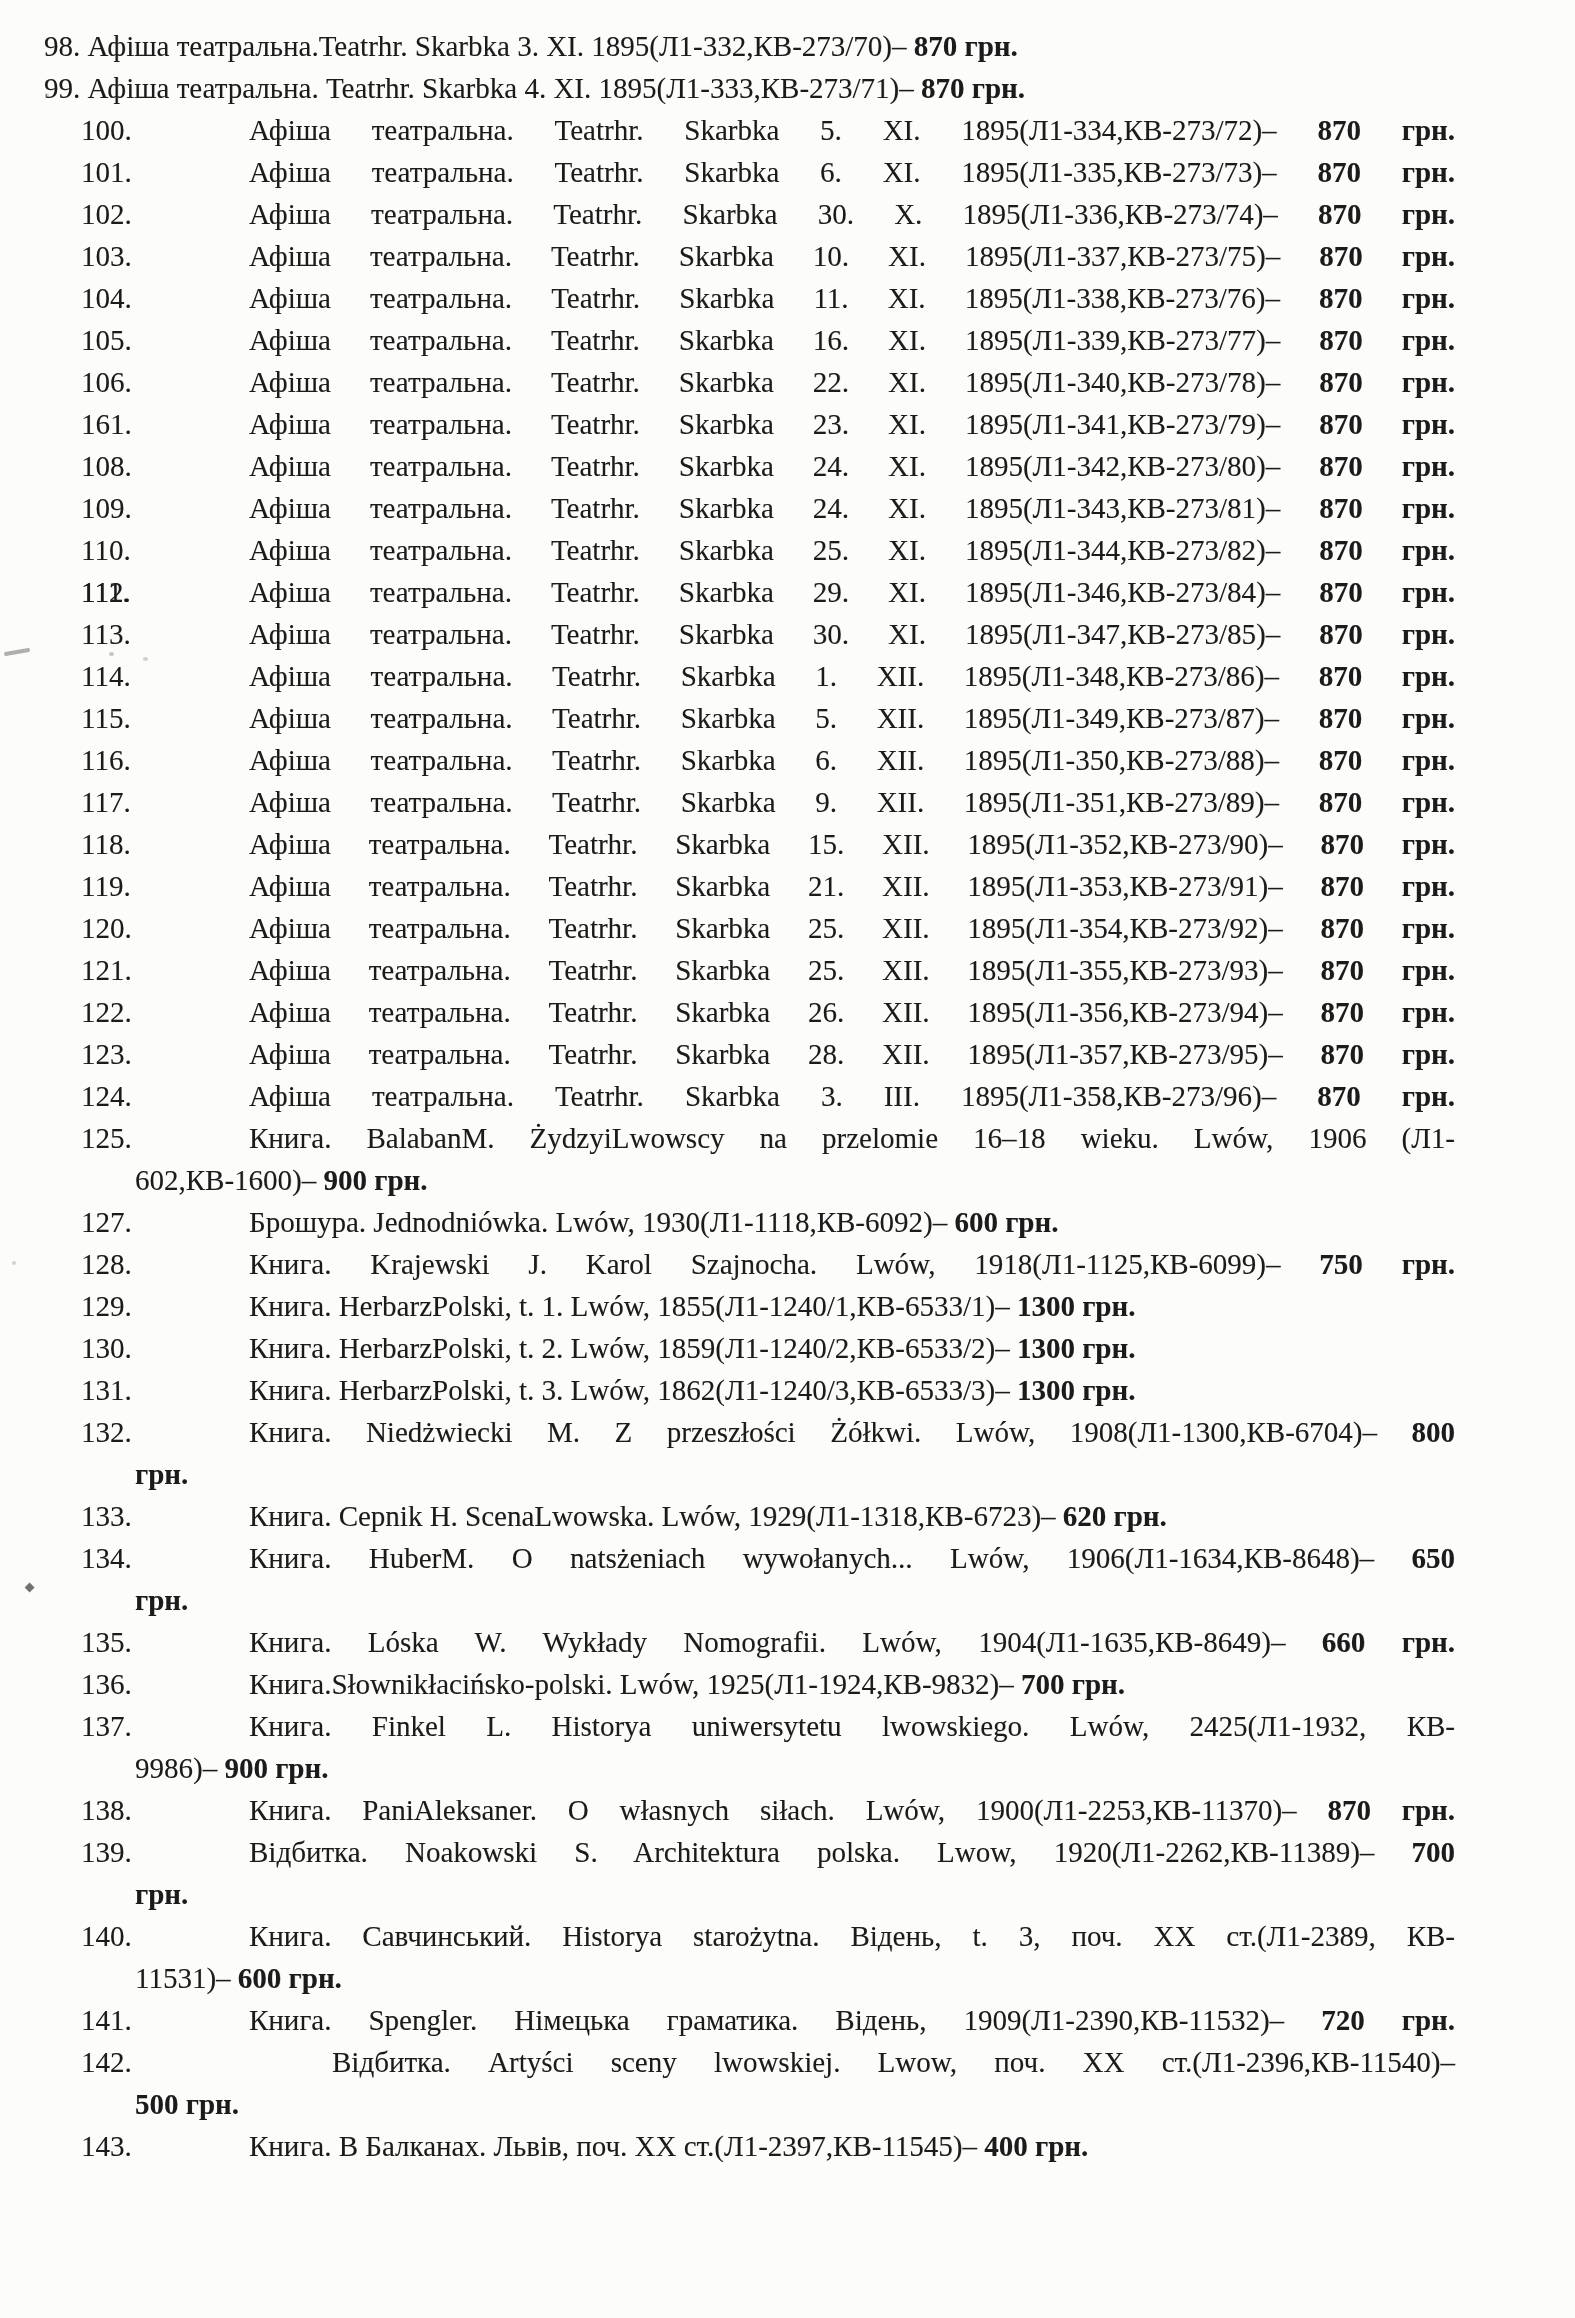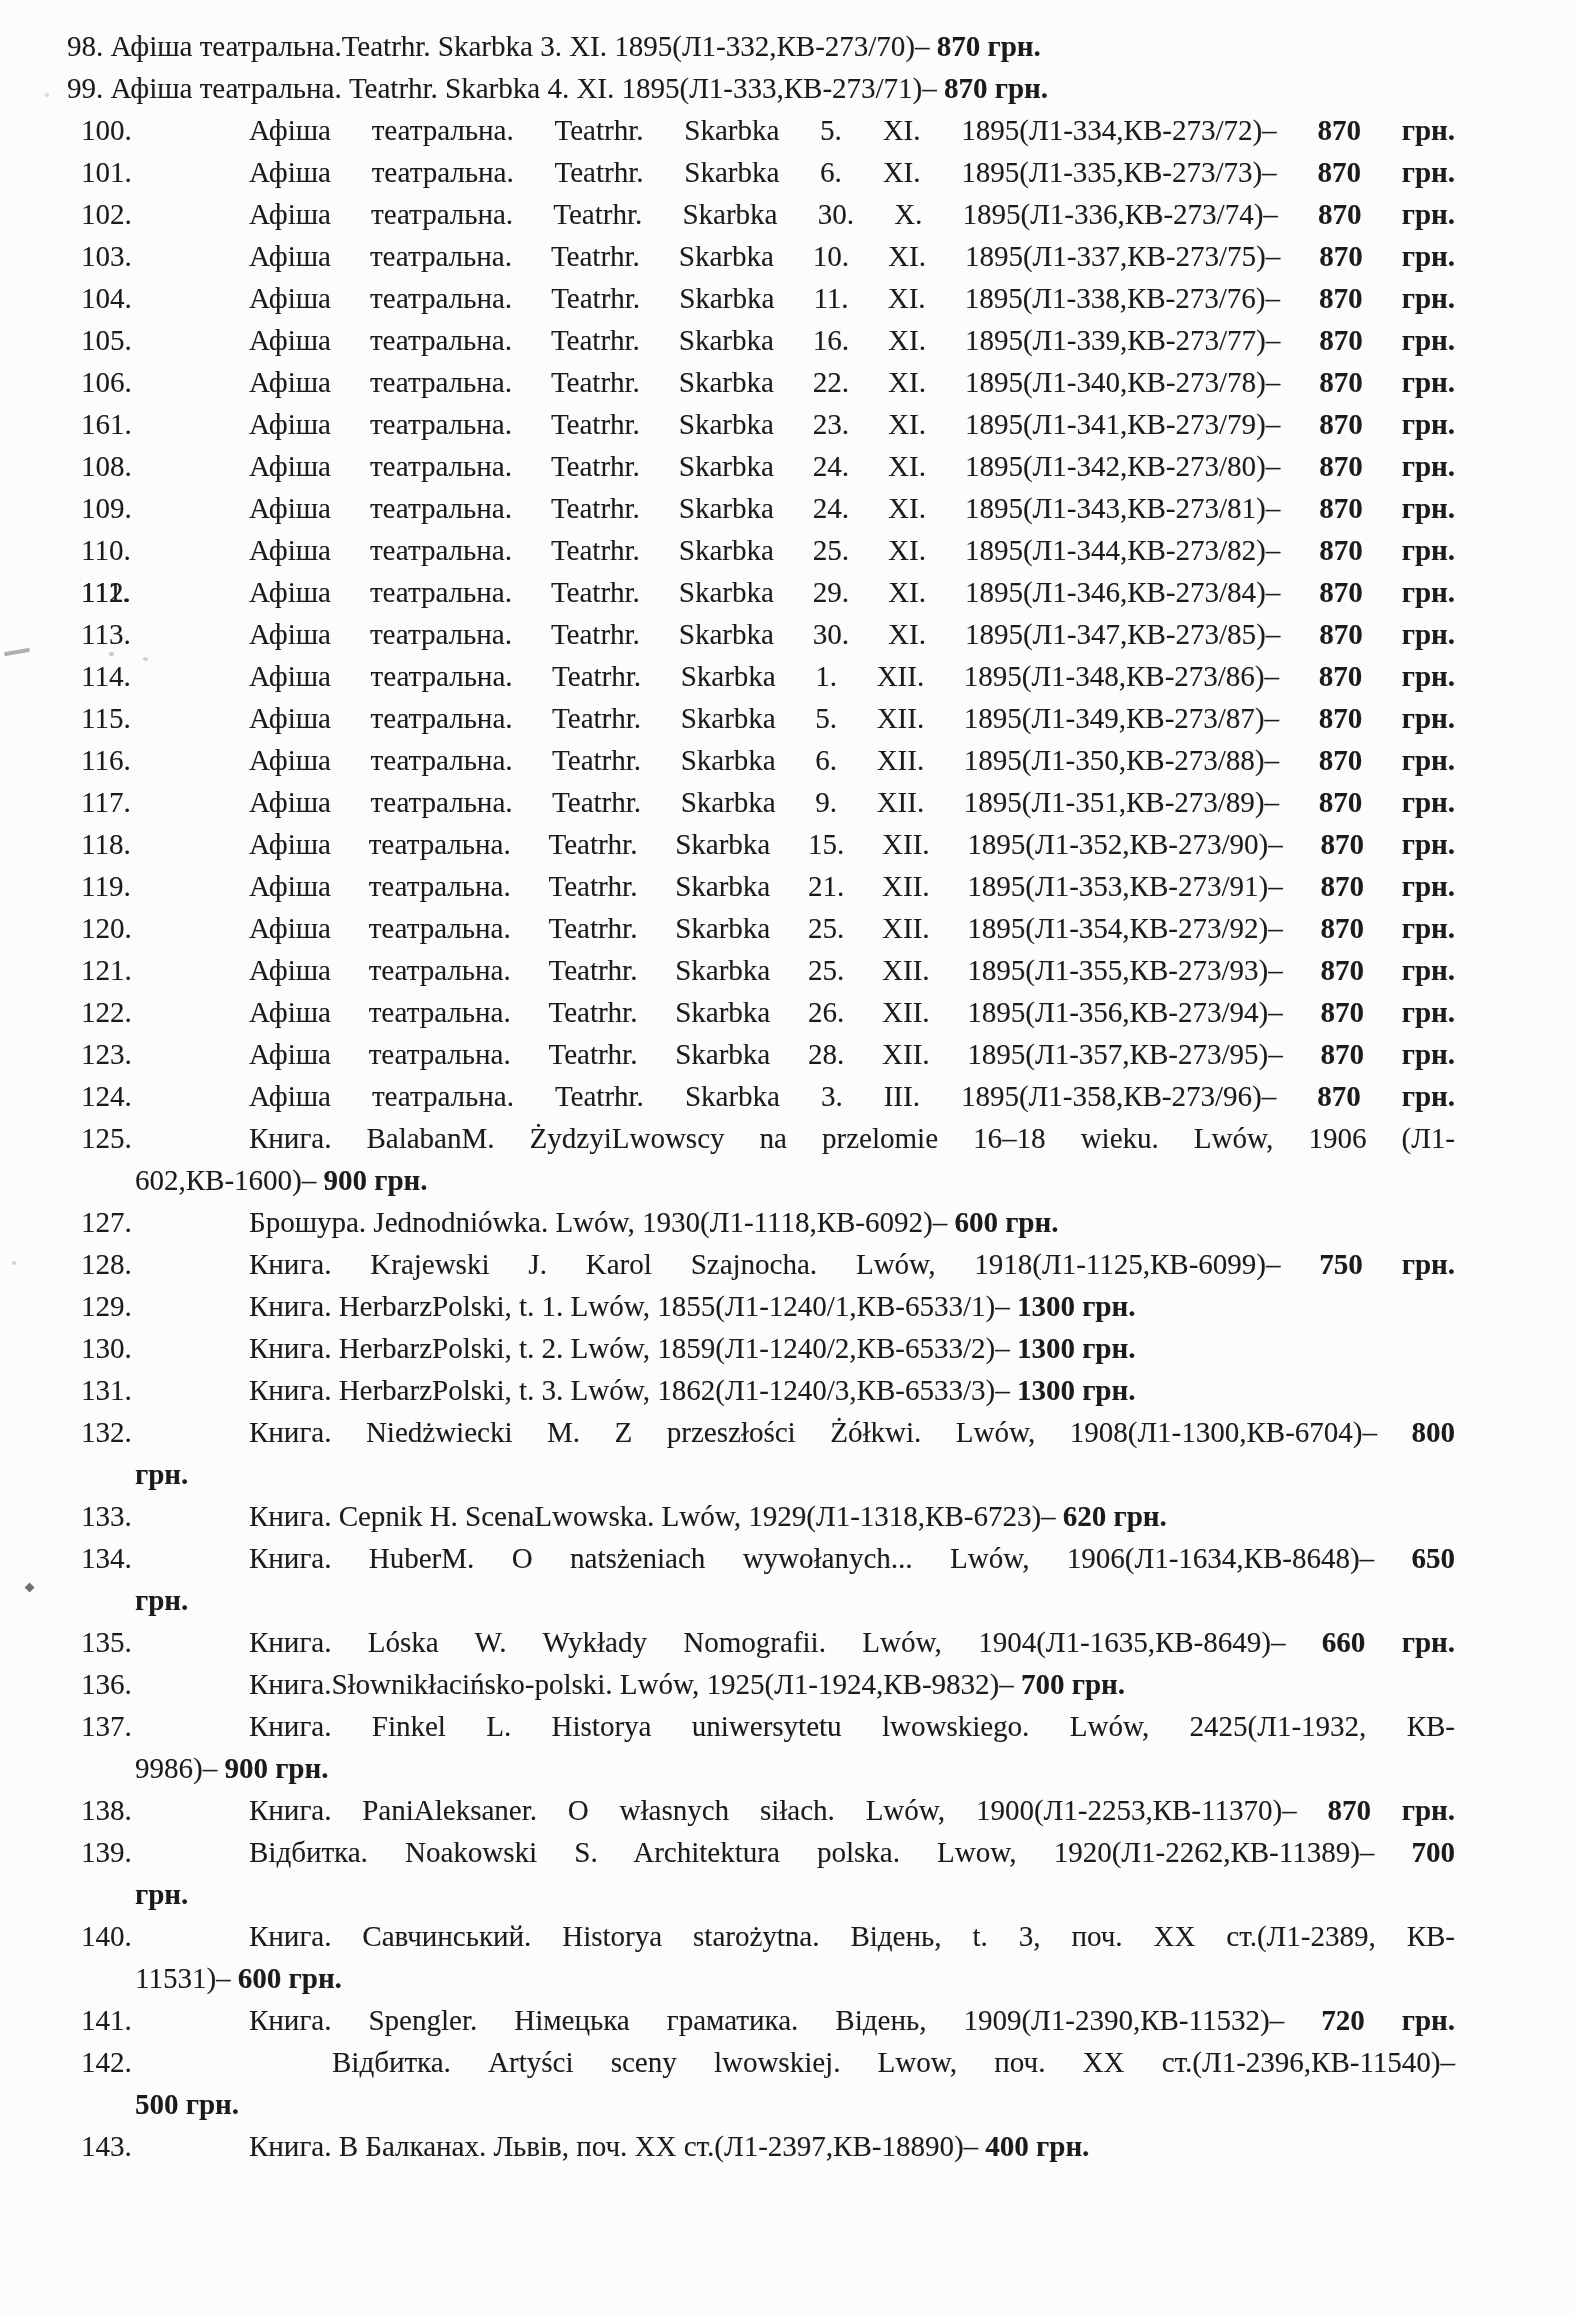--- a/index.html
+++ b/index.html
@@ -15,21 +15,21 @@
     line-height: 42px;
     color: #1b1b1b;
     text-shadow: 0.3px 0.4px 0.5px rgba(25,25,25,0.28);
   }
   .list { position: absolute; top: 24.6px; left: 0; right: 0; }
   .entry { position: relative; }
   .entry .num { position: absolute; left: 81px; top: 0; white-space: nowrap; }
   .entry.tab .line, .entry.tab-extra .line { margin-left: 135px; margin-right: 120px; }
   .entry.tab .line.first { padding-left: 114px; }
   .entry.tab-extra .line.first { padding-left: 197px; }
-  .entry.inline .line { margin-left: 67px; margin-right: 84px; }
+  .entry.inline .line { margin-left: 44px; margin-right: 84px; }
   .line { text-align: left; }
   .line.just { text-align: justify; text-align-last: justify; }
   .price { font-weight: 700; }
   
   .artifact { position: absolute; pointer-events: none; }
   .a-pen { left: 4.3px; top: 650px; width: 26px; height: 3.6px; background: #8f8f8f; transform: rotate(-10deg); border-radius: 1.4px; opacity: .7; }
   .a-dot1 { left: 109px; top: 652px; width: 5px; height: 4.3px; background: #a0a0a0; border-radius: 50%; opacity: .6; }
   .a-dot2 { left: 143px; top: 657px; width: 5px; height: 3.6px; background: #ababab; border-radius: 50%; opacity: .55; }
   .a-diamond { left: 26px; top: 1584px; width: 7.2px; height: 7.2px; background: #4e4e4e; transform: rotate(45deg); opacity: .8; }
   .a-dot3 { left: 11.6px; top: 1261px; width: 4.3px; height: 4.3px; background: #ababab; border-radius: 50%; opacity: .5; }
@@ -215,21 +215,21 @@
         <span class="num">141.</span>
         <div class="line first just"><span class="txt">Книга. Spengler. Німецька граматика. Відень, 1909(Л1-2390,КВ-11532)– </span><span class="price">720 грн.</span></div>
       </div>
       <div class="entry tab-extra">
         <span class="num">142.</span>
         <div class="line first just"><span class="txt">Відбитка. Artyści sceny lwowskiej. Lwow, поч. XX ст.(Л1-2396,КВ-11540)–</span></div>
         <div class="line cont"><span class="price">500 грн.</span></div>
       </div>
       <div class="entry tab">
         <span class="num">143.</span>
-        <div class="line first"><span class="txt">Книга. В Балканах. Львів, поч. XX ст.(Л1-2397,КВ-18890)– </span><span class="price">400 грн.</span></div>
+        <div class="line first"><span class="txt">Книга. В Балканах. Львів, поч. XX ст.(Л1-2397,КВ-11545)– </span><span class="price">400 грн.</span></div>
       </div>
     </div>
   <div class="artifact a-pen"></div>
   <div class="artifact a-dot1"></div>
   <div class="artifact a-dot2"></div>
   <div class="artifact a-dot3"></div>
   <div class="artifact a-dot4"></div>
   <div class="artifact a-diamond"></div>
 </div>
 

